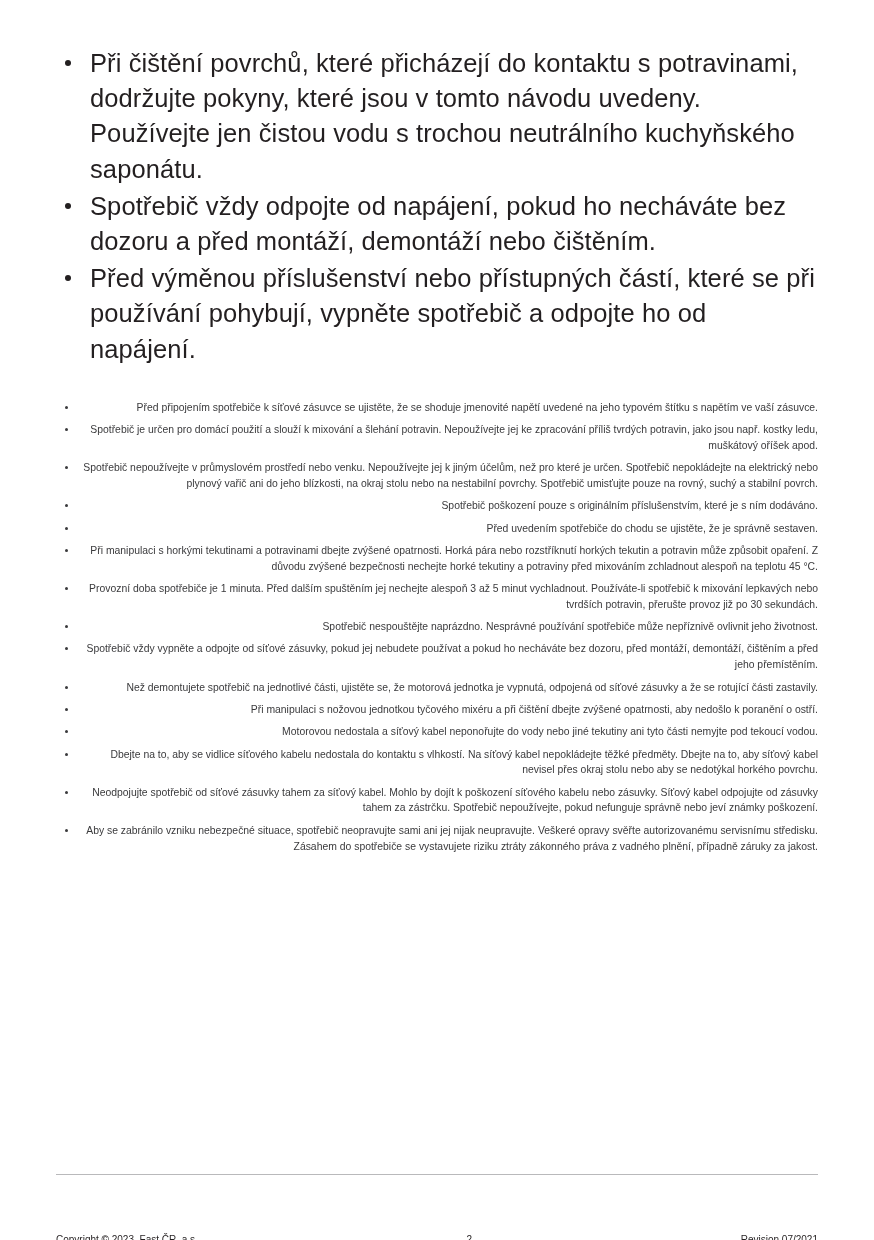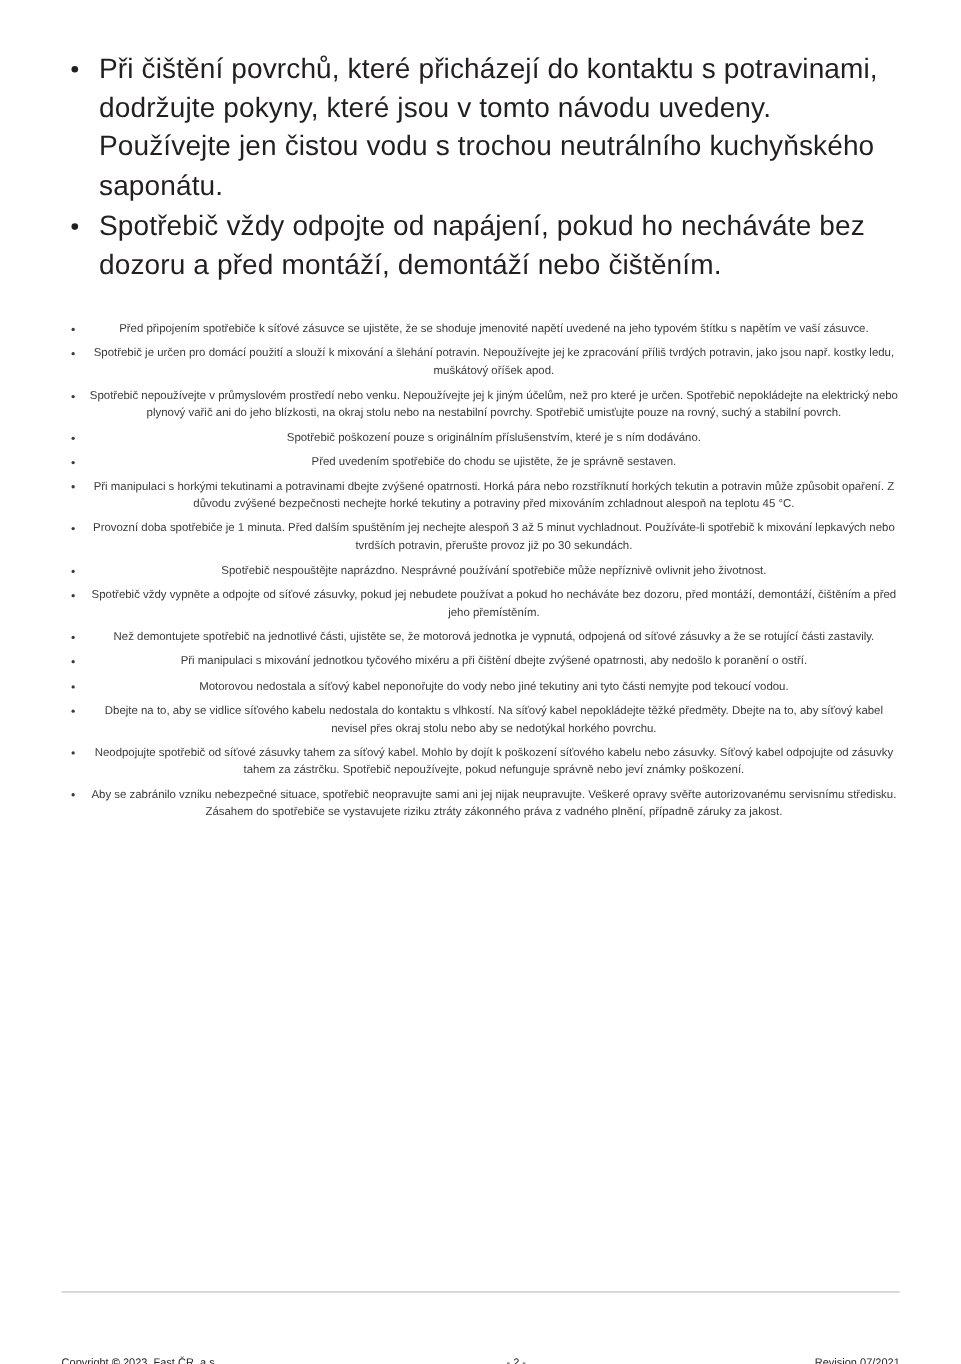--- a/index.html
+++ b/index.html
@@ -64,21 +64,21 @@
     padding: 0;
     margin-top: 33px;
   }
   ul.minor > li {
     position: relative;
     padding-left: 24px;
     font-size: 10.4px;
     line-height: 1.52;
     color: #3a3a3c;
     margin-bottom: 6.5px;
-    text-align: center;
+    text-align: right;
   }
   ul.minor > li::before {
     content: "";
     position: absolute;
     left: 9px;
     top: 6px;
     width: 3px;
     height: 3px;
     border-radius: 50%;
     background: #3a3a3c;
@@ -120,34 +120,35 @@
 </style>
 </head>
 <body>
 
 <div class="page">
   <div class="content">
 
     <ul class="major">
       <li>Při čištění povrchů, které přicházejí do kontaktu s potravinami, dodržujte pokyny, které jsou v tomto návodu uvedeny. Používejte jen čistou vodu s trochou neutrálního kuchyňského saponátu.</li>
       <li>Spotřebič vždy odpojte od napájení, pokud ho necháváte bez dozoru a před montáží, demontáží nebo čištěním.</li>
+      <li>Před výměnou příslušenství nebo přístupných částí, které se při používání pohybují, vypněte spotřebič a odpojte ho od napájení.</li>
     </ul>
 
     <ul class="minor">
       <li>Před připojením spotřebiče k síťové zásuvce se ujistěte, že se shoduje jmenovité napětí uvedené na jeho typovém štítku s napětím ve vaší zásuvce.</li>
       <li>Spotřebič je určen pro domácí použití a slouží k mixování a šlehání potravin. Nepoužívejte jej ke zpracování příliš tvrdých potravin, jako jsou např. kostky ledu, muškátový oříšek apod.</li>
       <li>Spotřebič nepoužívejte v průmyslovém prostředí nebo venku. Nepoužívejte jej k jiným účelům, než pro které je určen. Spotřebič nepokládejte na elektrický nebo plynový vařič ani do jeho blízkosti, na okraj stolu nebo na nestabilní povrchy. Spotřebič umisťujte pouze na rovný, suchý a stabilní povrch.</li>
       <li>Spotřebič poškození pouze s originálním příslušenstvím, které je s ním dodáváno.</li>
       <li>Před uvedením spotřebiče do chodu se ujistěte, že je správně sestaven.</li>
       <li>Při manipulaci s horkými tekutinami a potravinami dbejte zvýšené opatrnosti. Horká pára nebo rozstříknutí horkých tekutin a potravin může způsobit opaření. Z důvodu zvýšené bezpečnosti nechejte horké tekutiny a potraviny před mixováním zchladnout alespoň na teplotu 45 °C.</li>
       <li>Provozní doba spotřebiče je 1 minuta. Před dalším spuštěním jej nechejte alespoň 3 až 5 minut vychladnout. Používáte-li spotřebič k mixování lepkavých nebo tvrdších potravin, přerušte provoz již po 30 sekundách.</li>
       <li>Spotřebič nespouštějte naprázdno. Nesprávné používání spotřebiče může nepříznivě ovlivnit jeho životnost.</li>
       <li>Spotřebič vždy vypněte a odpojte od síťové zásuvky, pokud jej nebudete používat a pokud ho necháváte bez dozoru, před montáží, demontáží, čištěním a před jeho přemístěním.</li>
       <li>Než demontujete spotřebič na jednotlivé části, ujistěte se, že motorová jednotka je vypnutá, odpojená od síťové zásuvky a že se rotující části zastavily.</li>
-      <li>Při manipulaci s mixování jednotkou tyčového mixéru a při čištění dbejte zvýšené opatrnosti, aby nedošlo k poranění o ostří.</li>
+      <li>Při manipulaci s nožovou jednotkou tyčového mixéru a při čištění dbejte zvýšené opatrnosti, aby nedošlo k poranění o ostří.</li>
       <li>Motorovou nedostala a síťový kabel neponořujte do vody nebo jiné tekutiny ani tyto části nemyjte pod tekoucí vodou.</li>
       <li>Dbejte na to, aby se vidlice síťového kabelu nedostala do kontaktu s vlhkostí. Na síťový kabel nepokládejte těžké předměty. Dbejte na to, aby síťový kabel nevisel přes okraj stolu nebo aby se nedotýkal horkého povrchu.</li>
       <li>Neodpojujte spotřebič od síťové zásuvky tahem za síťový kabel. Mohlo by dojít k poškození síťového kabelu nebo zásuvky. Síťový kabel odpojujte od zásuvky tahem za zástrčku. Spotřebič nepoužívejte, pokud nefunguje správně nebo jeví známky poškození.</li>
       <li>Aby se zabránilo vzniku nebezpečné situace, spotřebič neopravujte sami ani jej nijak neupravujte. Veškeré opravy svěřte autorizovanému servisnímu středisku. Zásahem do spotřebiče se vystavujete riziku ztráty zákonného práva z vadného plnění, případně záruky za jakost.</li>
     </ul>
 
   </div>
 
   <div class="footer-rule"></div>
 

